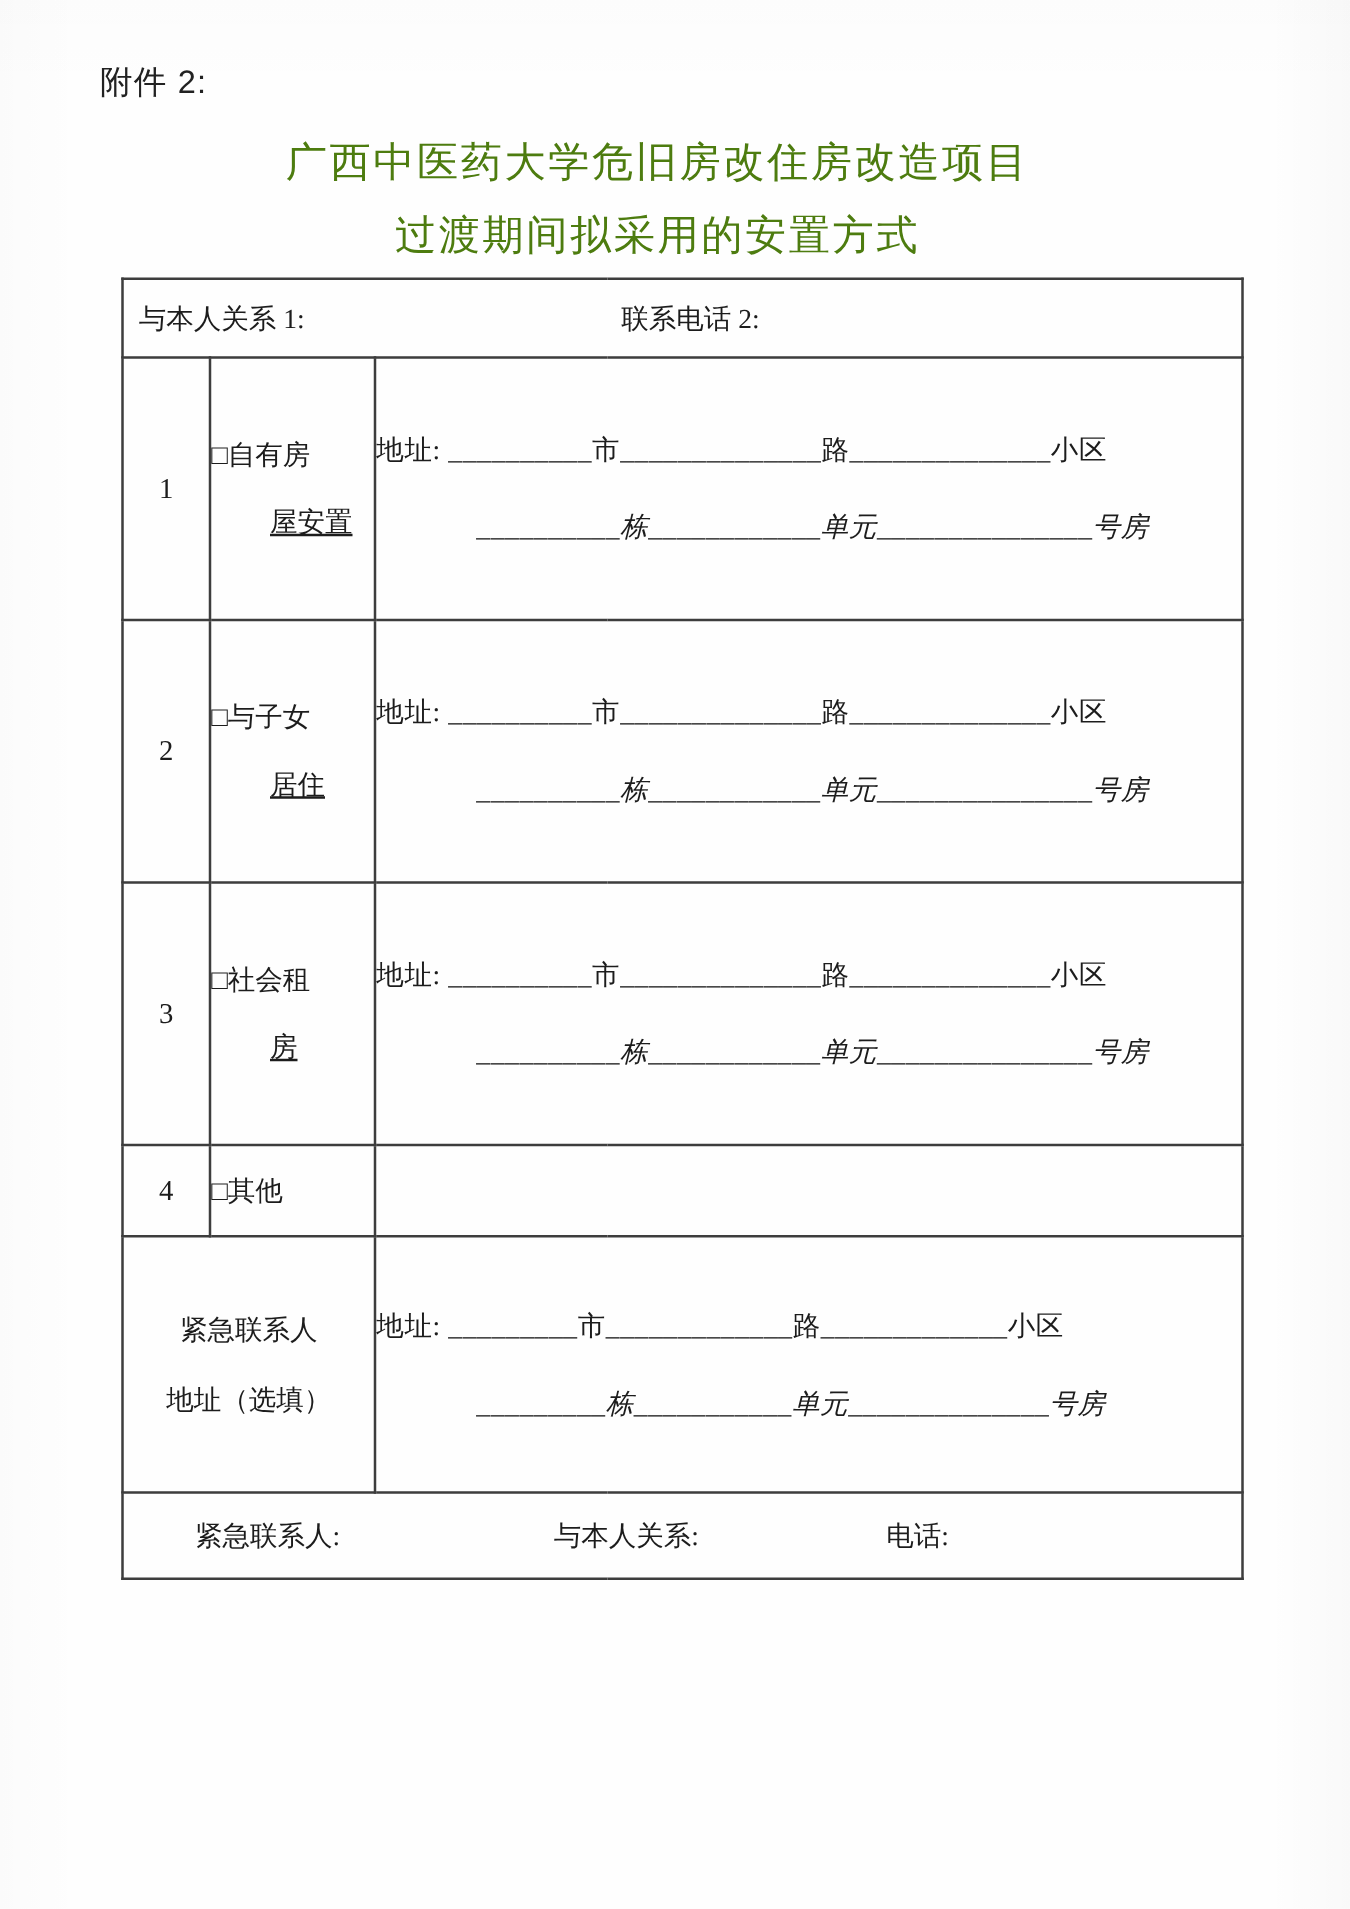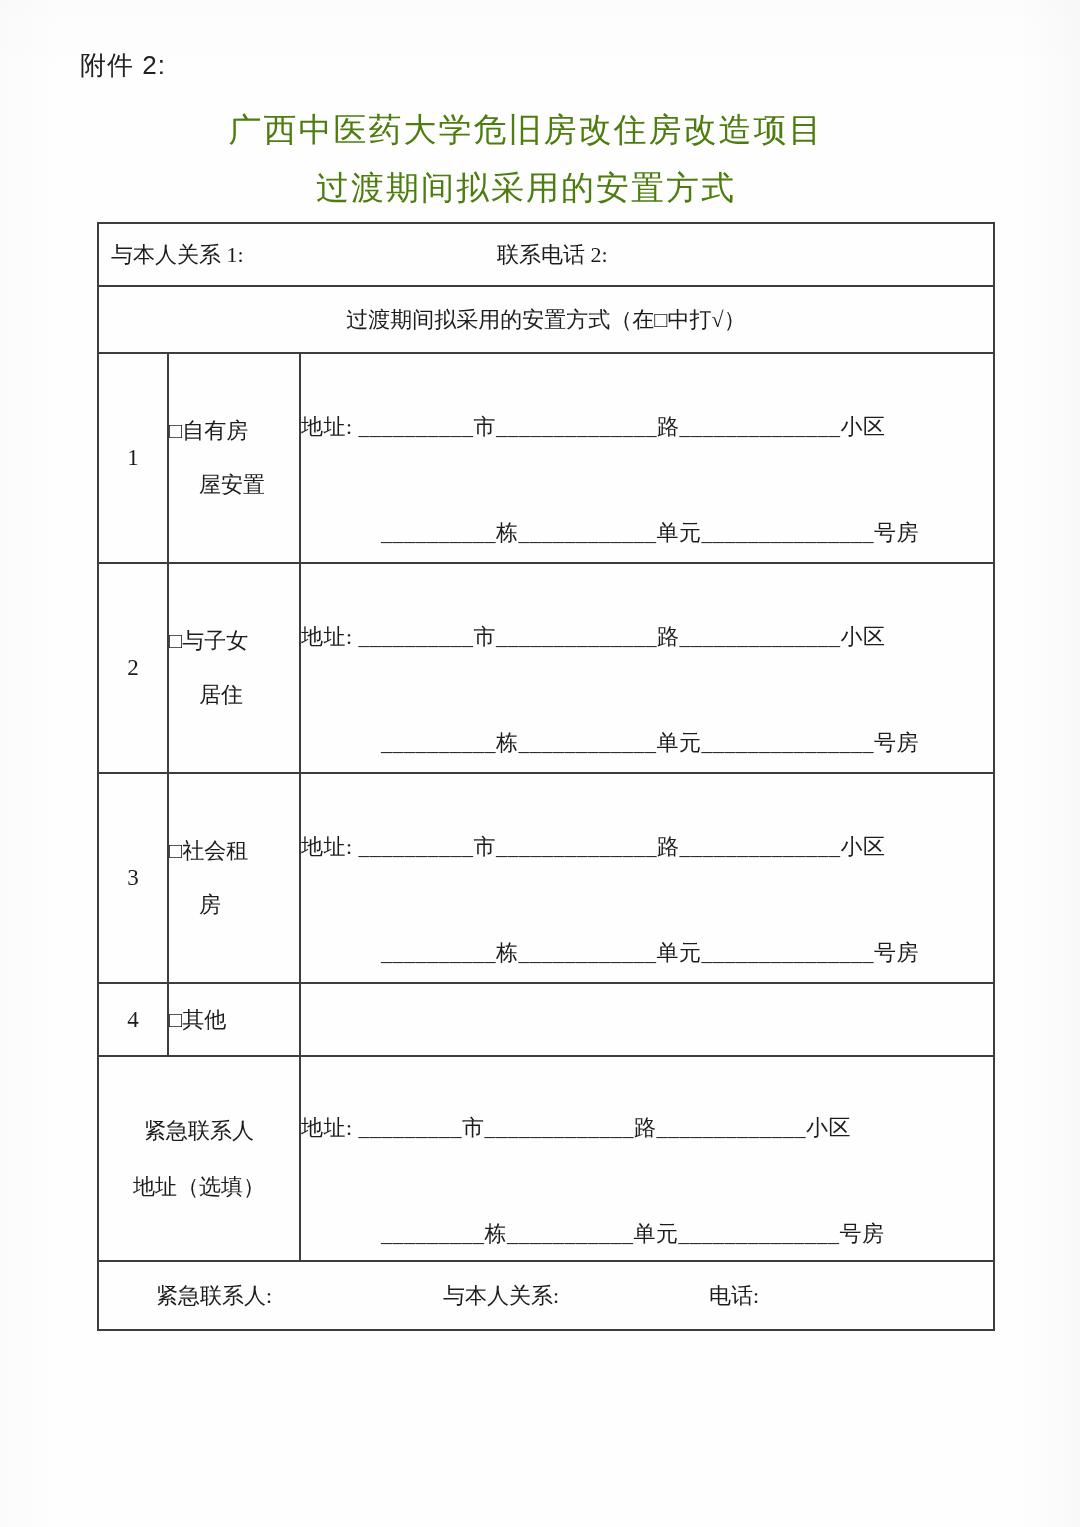--- a/index.html
+++ b/index.html
@@ -50,26 +50,26 @@
   td.rel { position: relative; }
 
   .room-value { padding-left: 17px; letter-spacing: 1px; white-space: nowrap; }
 
   .abs-label { position: absolute; top: 50%; transform: translateY(-50%); white-space: nowrap; }
 
   .num-cell { text-align: center; font-size: 23px; }
 
   .opt-label-cell { padding: 0 0 0 10px; }
   .opt-lines { display: flex; flex-direction: column; justify-content: center; gap: 24px; }
-  .opt-line2 { padding-left: 30px; }
+  .opt-line2 { padding-left: 47px; text-decoration: underline; }
 
   .addr-cell { padding-left: 10px; }
   .addr-lines { display: flex; flex-direction: column; justify-content: center; gap: 32px; }
-  .addr-line { white-space: nowrap; letter-spacing: 0.5px; margin-top: 44px; }
-  .addr-line.indent { padding-left: 80px; }
+  .addr-line { white-space: nowrap; letter-spacing: 0.5px; }
+  .addr-line.indent { padding-left: 80px; font-style: italic; }
 
   .em-label-cell { text-align: center; }
   .em-label-lines { display: flex; flex-direction: column; justify-content: center; gap: 26px; }
 </style>
 </head>
 <body>
 
 <div class="scan-tone"></div>
 
 <div class="attachment">附件 2:</div>
@@ -86,23 +86,20 @@
 
   <tbody>
 
   <tr style="height:63px">
     <td colspan="4" class="rel">
       <span class="abs-label" style="left:12px">与本人关系 1:</span>
       <span class="abs-label" style="left:398px">联系电话 2:</span>
     </td>
   </tr>
 
-  <tr style="height:67px">
-    <td colspan="4" class="center">过渡期间拟采用的安置方式（在□中打√）</td>
-  </tr>
 
   <tr style="height:210px">
     <td class="num-cell">1</td>
     <td class="opt-label-cell">
       <div class="opt-lines">
         <div><span>□</span><span>自有房</span></div>
         <div class="opt-line2">屋安置</div>
       </div>
     </td>
     <td colspan="2" class="addr-cell">

